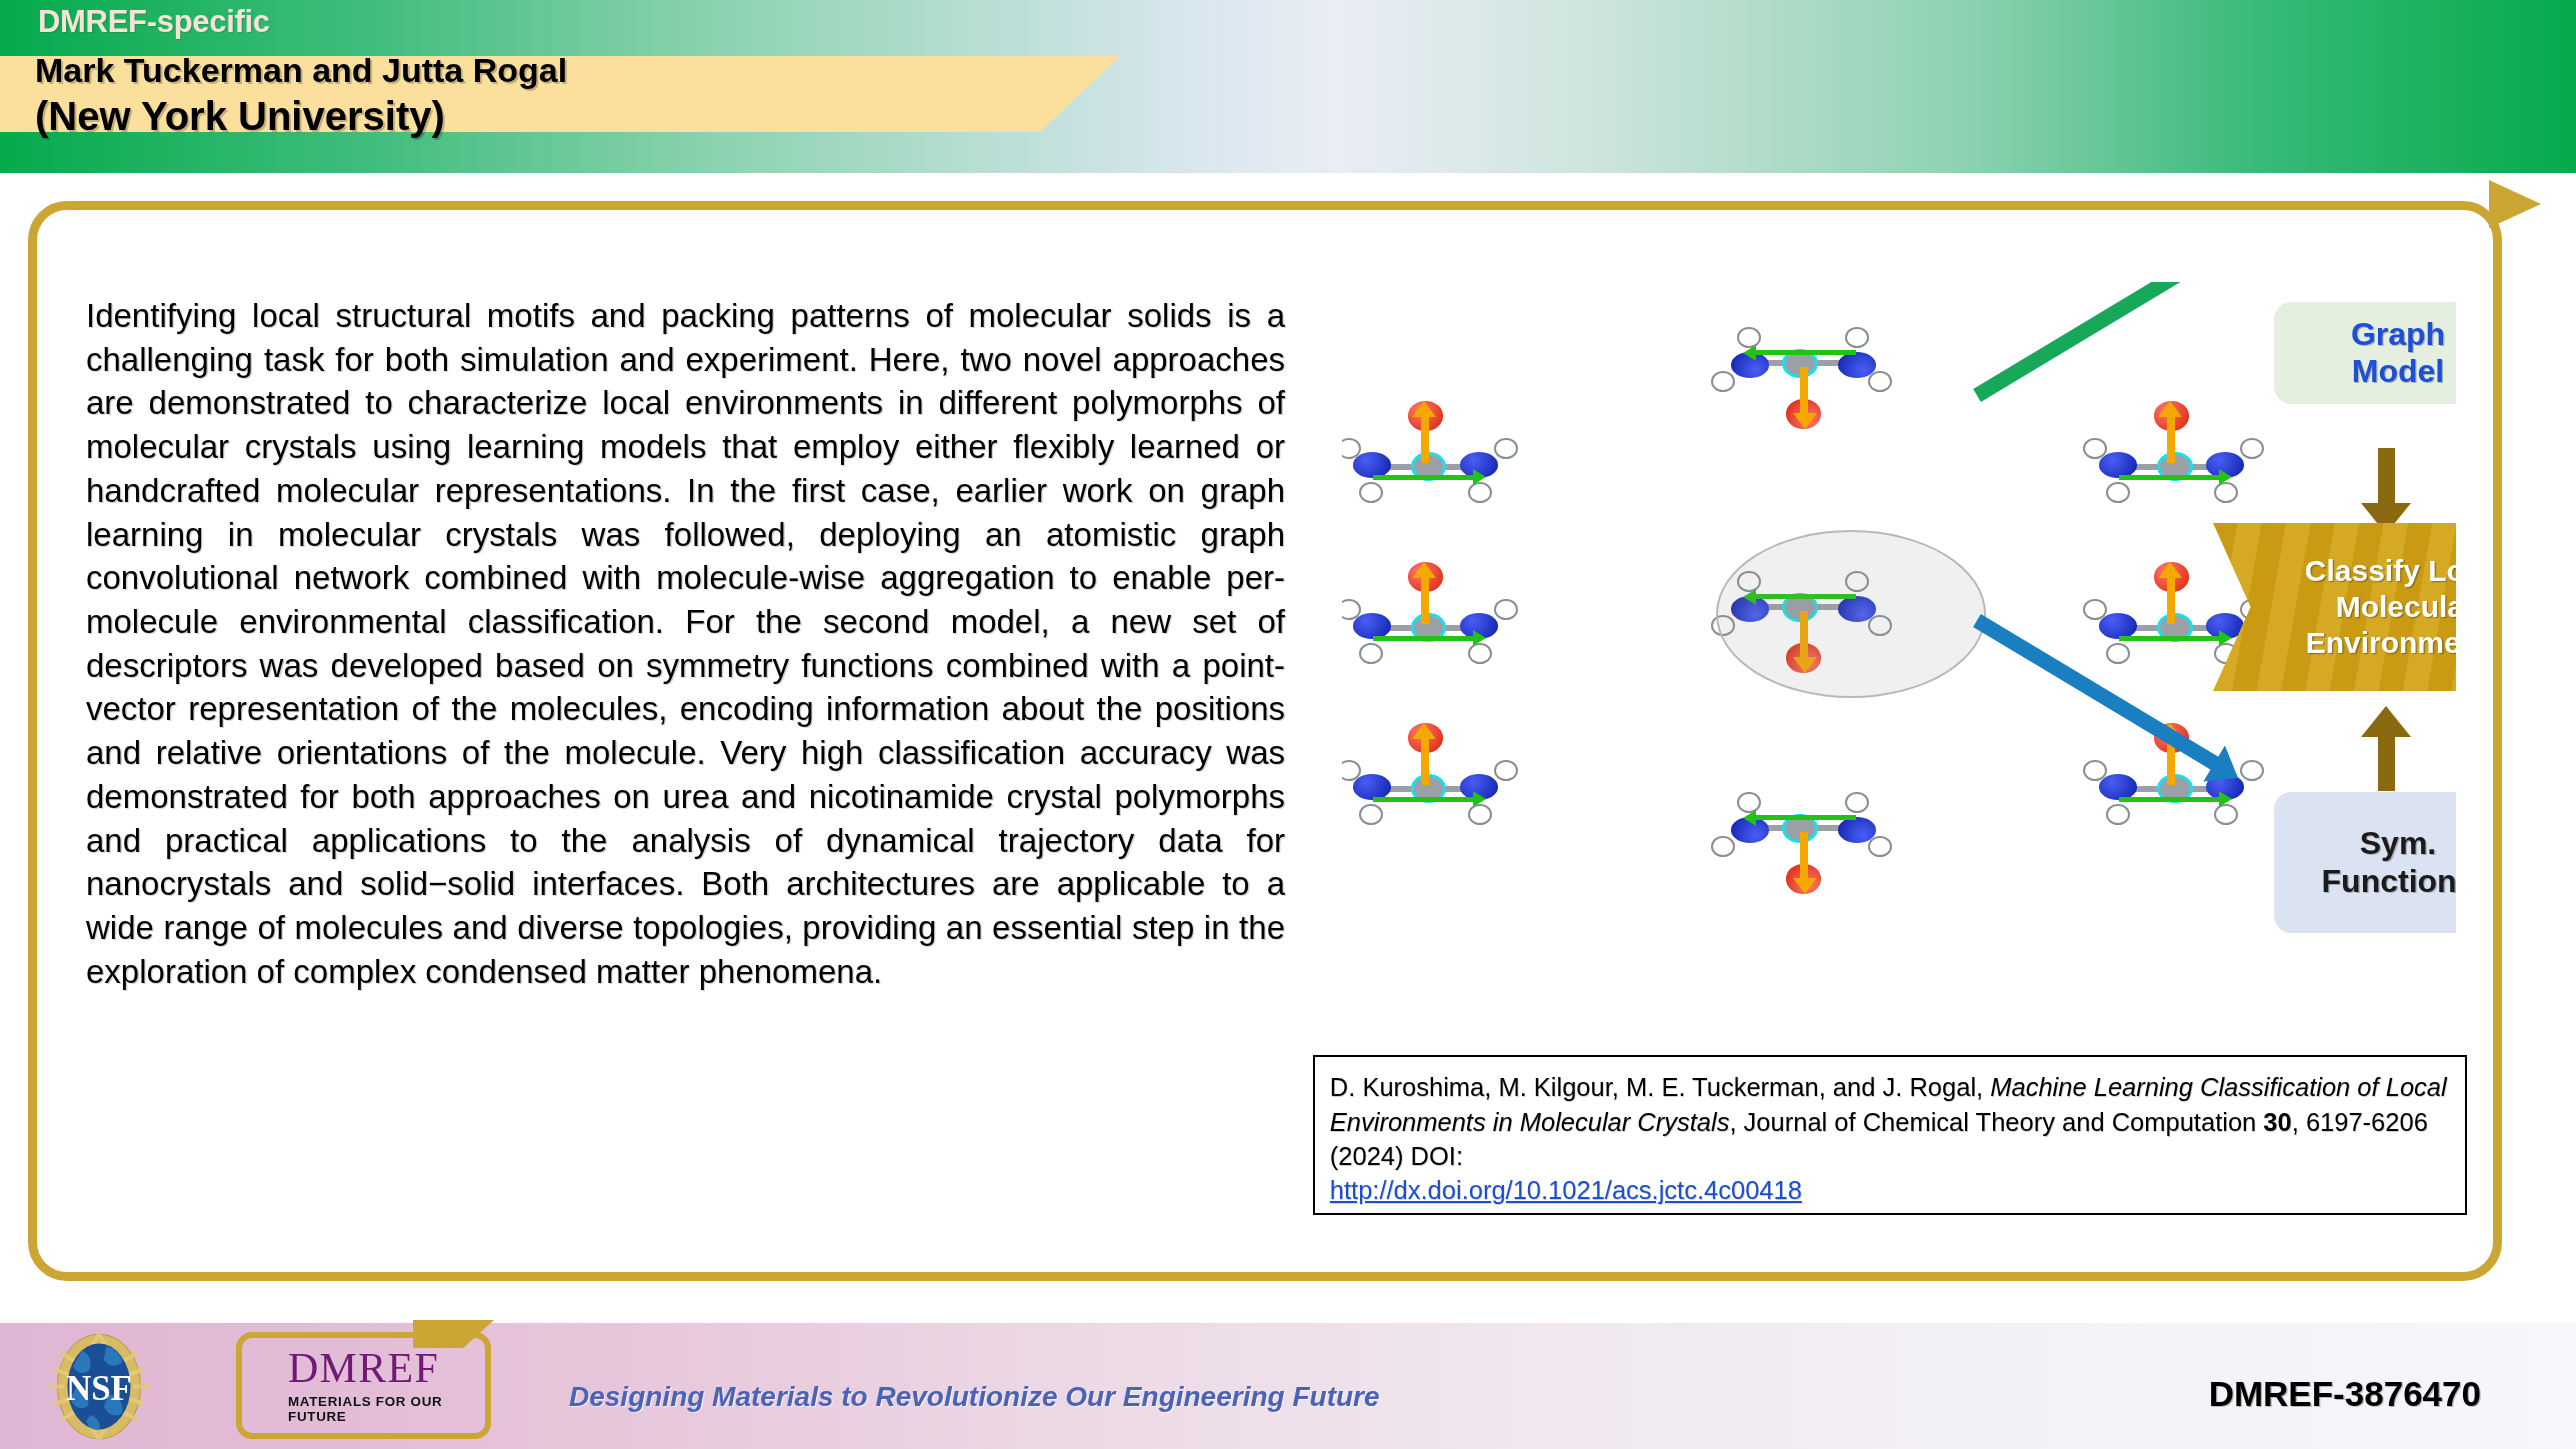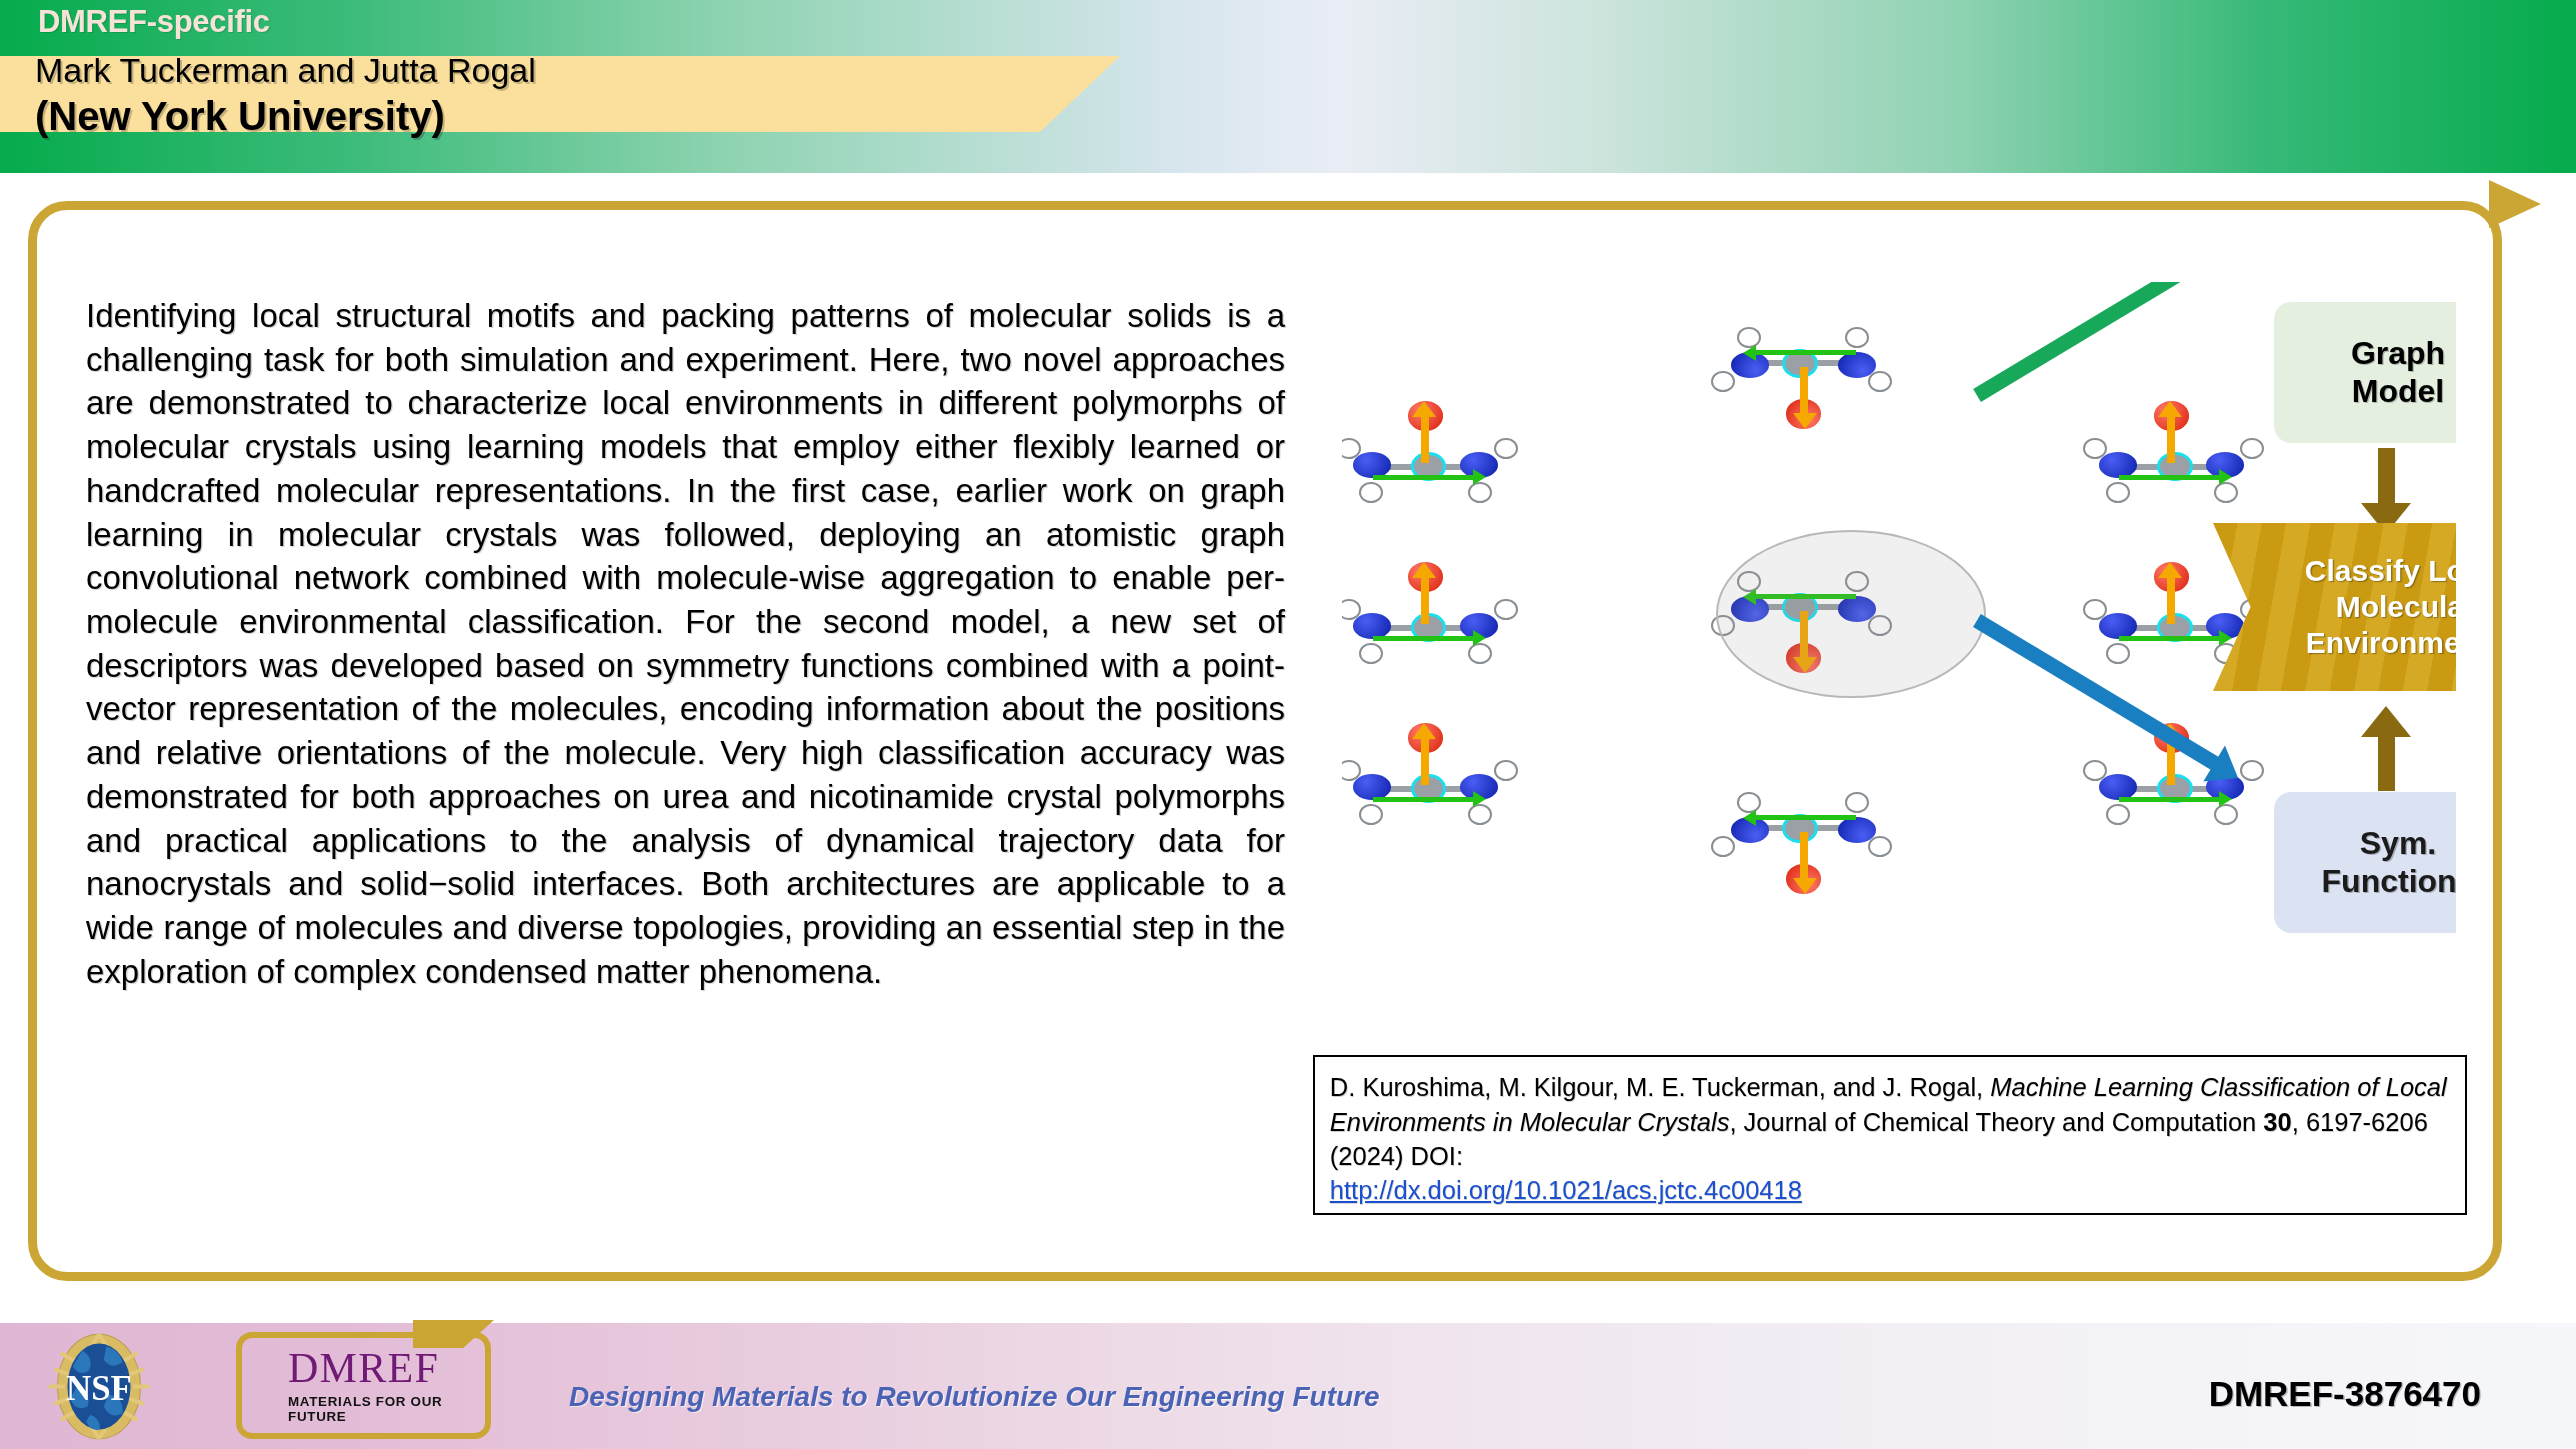--- a/index.html
+++ b/index.html
@@ -22,21 +22,21 @@
     letter-spacing:-0.3px;
     text-shadow:1.3px 1.3px 0 rgba(0,0,0,.12);
   }
   #author-banner{
     position:absolute;left:0;top:56px;width:1120px;height:76px;
     background:#fbdf9c;
     clip-path:polygon(0 0, 1120px 0, 1040px 76px, 0 76px);
   }
   #author-line1{
     position:absolute;left:35px;top:51px;
-    font-size:34px;font-weight:normal;color:#000;
+    font-size:34px;font-weight:bold;color:#000;
     text-shadow:2px 2px 0 rgba(0,0,0,.22);
     white-space:nowrap;
   }
   #author-line2{
     position:absolute;left:35px;top:94px;
     font-size:40px;font-weight:bold;color:#000;
     text-shadow:2px 2px 0 rgba(0,0,0,.22);
     white-space:nowrap;
   }
   #poster-title{
@@ -95,24 +95,24 @@
   }
   #arrow-green:after{content:"";position:absolute;right:-23px;top:-13.4px;width:0;height:0;
     border-top:21px solid transparent;border-bottom:21px solid transparent;border-left:28px solid #17a85a;}
   #arrow-blue{
     position:absolute;left:635px;top:331px;width:282px;height:14.8px;
     background:#1a7fc1;transform:rotate(31deg);transform-origin:0 50%;
   }
   #arrow-blue:after{content:"";position:absolute;right:-23px;top:-13.4px;width:0;height:0;
     border-top:21px solid transparent;border-bottom:21px solid transparent;border-left:28px solid #1a7fc1;}
   #box-graph-model{
-    position:absolute;left:932px;top:20px;width:248px;height:141px;
+    position:absolute;left:932px;top:20px;width:248px;height:102px;
     background:#e4efe0;border-radius:17.4px;
     display:flex;align-items:center;justify-content:center;text-align:center;
-    font-size:32px;font-weight:bold;line-height:1.16;color:#000000;
+    font-size:32px;font-weight:bold;line-height:1.16;color:#1d4ed8;
     text-shadow:1.3px 1.3px 0 rgba(0,0,0,.25);
   }
   #box-sym-functions{
     position:absolute;left:932px;top:510px;width:248px;height:141px;
     background:#dbe2f2;border-radius:17.4px;
     display:flex;align-items:center;justify-content:center;text-align:center;
     font-size:32px;font-weight:bold;line-height:1.16;color:#1b1b1b;
     text-shadow:1.3px 1.3px 0 rgba(0,0,0,.25);
   }
   #chevron-classify{

